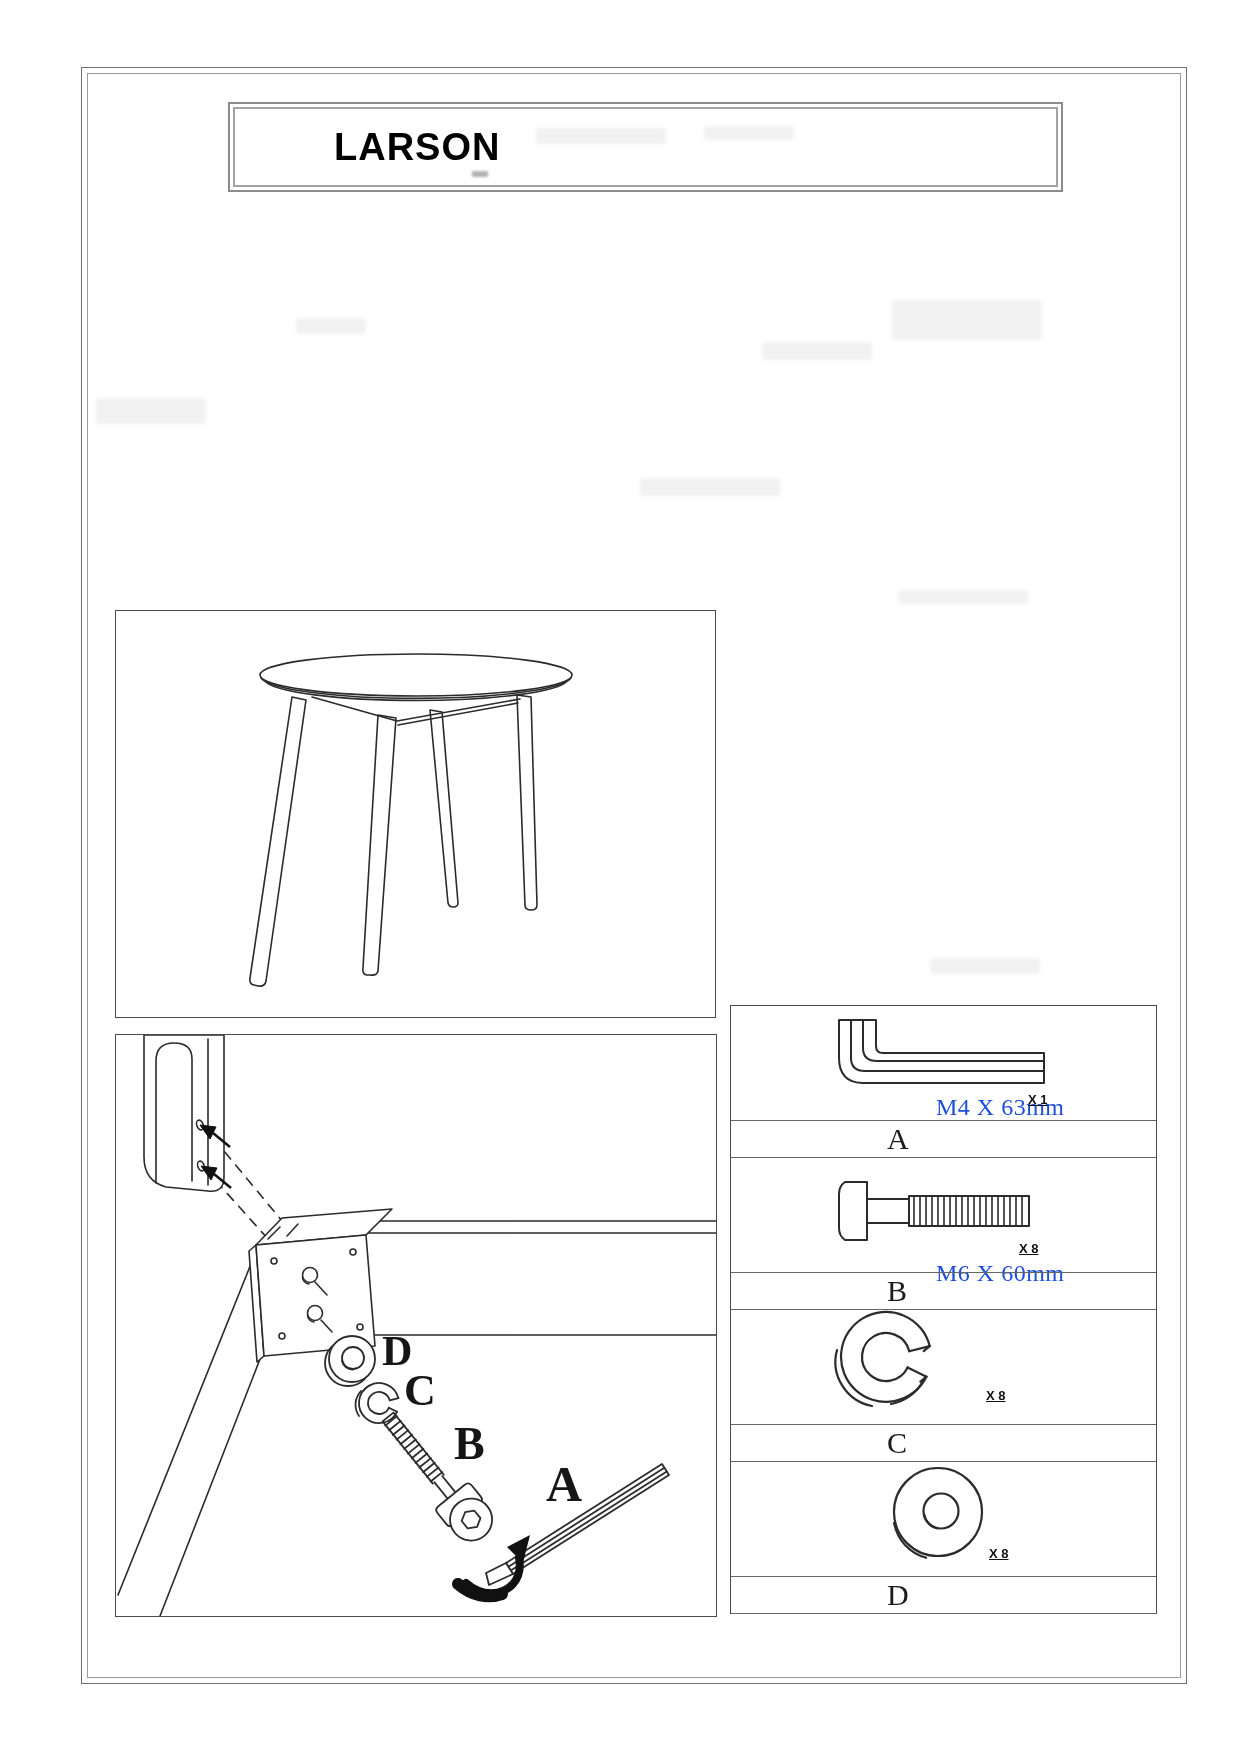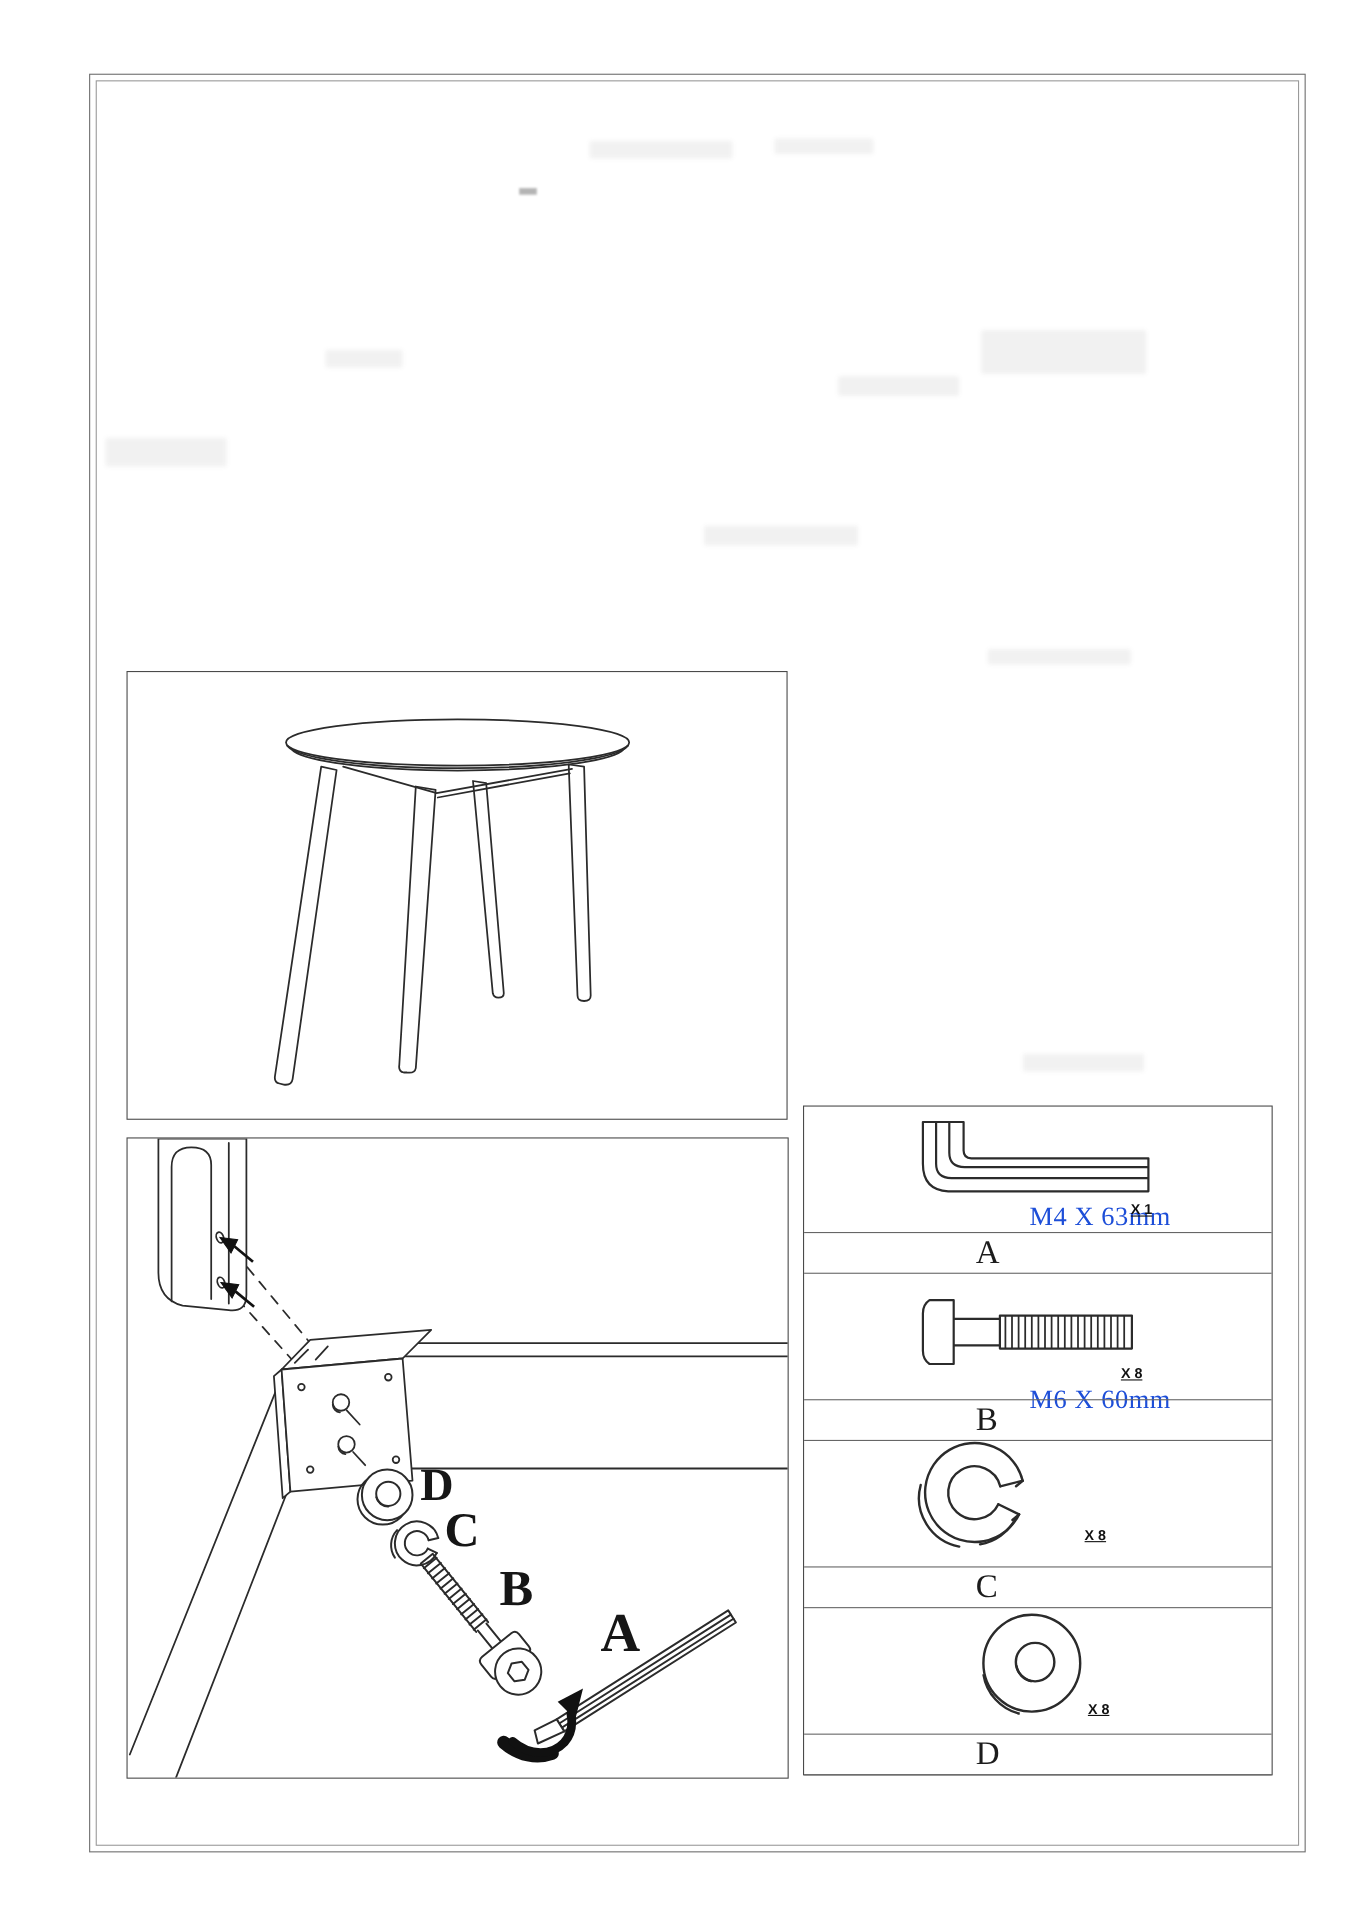--- a/index.html
+++ b/index.html
@@ -28,20 +28,25 @@
   svg{position:absolute;left:0;top:0;}
 </style>
 </head>
 <body>
 
 <div class="sheet">
 
   <div class="abs border-outer"></div>
   <div class="abs border-inner"></div>
 
+  <div class="abs title-box">
+    <div class="title-inner">
+      <span class="brand">LARSON</span>
+    </div>
+  </div>
 
   <div class="ghost" style="left:536px;top:128px;width:130px;height:16px;"></div>
   <div class="ghost" style="left:704px;top:126px;width:90px;height:14px;"></div>
   <div class="ghost-dark" style="left:472px;top:171px;width:16px;height:6px;"></div>
   <div class="ghost" style="left:892px;top:300px;width:150px;height:40px;"></div>
   <div class="ghost" style="left:762px;top:342px;width:110px;height:18px;"></div>
   <div class="ghost" style="left:296px;top:318px;width:70px;height:16px;"></div>
   <div class="ghost" style="left:96px;top:398px;width:110px;height:26px;"></div>
   <div class="ghost" style="left:640px;top:478px;width:140px;height:18px;"></div>
   <div class="ghost" style="left:898px;top:590px;width:130px;height:14px;"></div>

